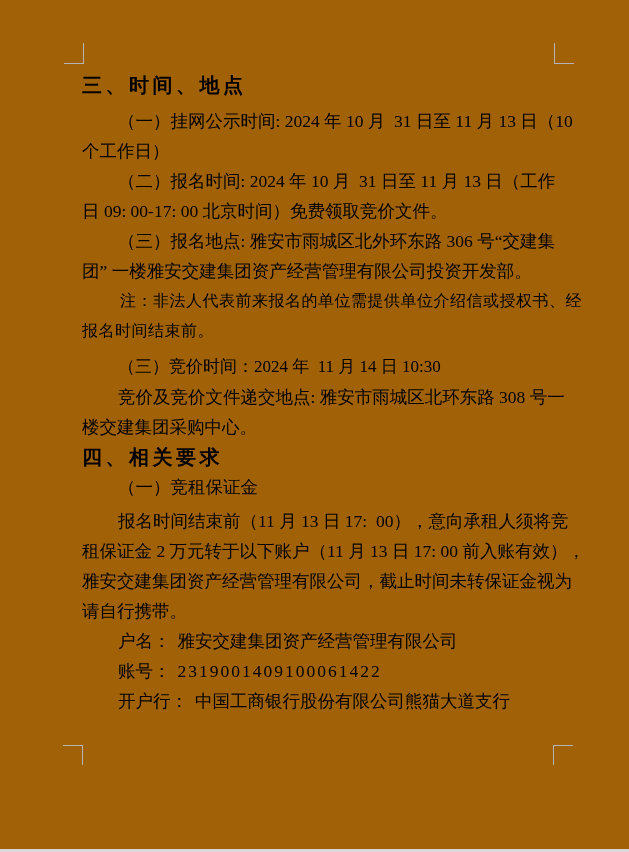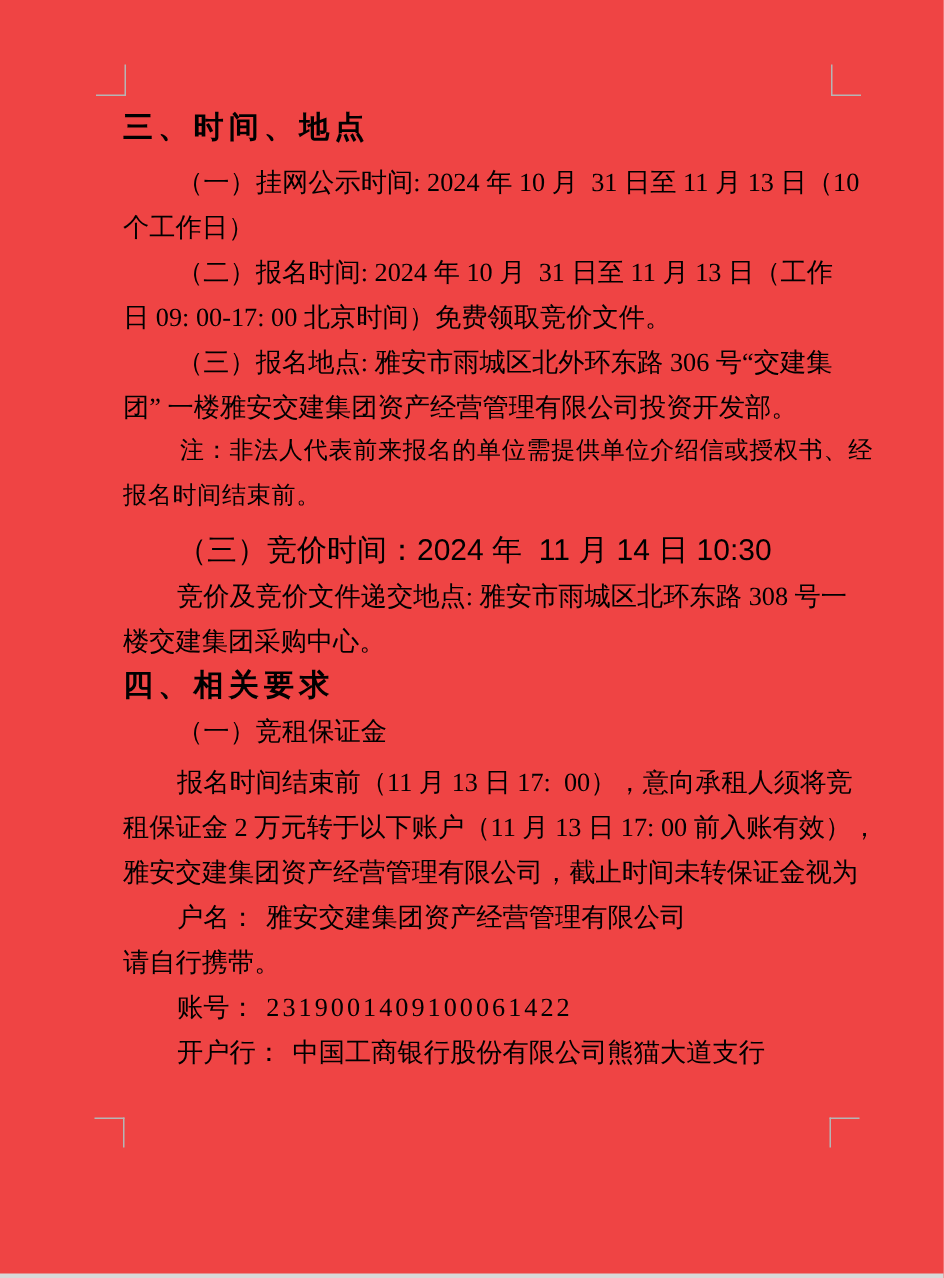--- a/index.html
+++ b/index.html
@@ -4,21 +4,21 @@
 <style>
   html, body { margin: 0; padding: 0; }
   body {
     width: 629px; height: 852px;
     background: #ffffff;
     position: relative;
     overflow: hidden;
     color: #000000;
     font-family: "Liberation Serif", serif;
   }
-  .page { position: absolute; inset: 0; background: #ef4444; }
+  .page { position: absolute; inset: 0; background: #a16207; }
 
   
   .mark { position: absolute; }
   .mark-tl { left: 64px;  top: 43px;  width: 19px; height: 20px; border-right: 1px solid #b5b5b5; border-bottom: 1px solid #b5b5b5; }
   .mark-tr { left: 554px; top: 43px;  width: 19px; height: 20px; border-left: 1px solid #b5b5b5;  border-bottom: 1px solid #b5b5b5; }
   .mark-bl { left: 63px;  top: 745px; width: 19px; height: 19px; border-right: 1px solid #b5b5b5; border-top: 1px solid #b5b5b5; }
   .mark-br { left: 553px; top: 745px; width: 19px; height: 19px; border-left: 1px solid #b5b5b5;  border-top: 1px solid #b5b5b5; }
 
   .content { position: absolute; left: 82px; top: 70px; width: 472px; }
 
@@ -38,22 +38,22 @@
     letter-spacing: 3.5px;
   }
   .note {
     font-family: "Liberation Sans", sans-serif;
     font-weight: normal;
     font-size: 16px;
     letter-spacing: 0.5px;
   }
   .note.ind { text-indent: 38px; }
   .sans {
-    font-family: Liberation Sans, sans-serif;
-    font-size: 20px;
+    font-family: Liberation Serif, serif;
+    font-size: 17px;
   }
   .mb6 { margin-bottom: 6px; }
   .mt6 { margin-top: 6px; }
   .mt4 { margin-top: 4px; }
 
   .label { margin-right: 7px; }
   .num { letter-spacing: 2px; }
 
   .bottom-edge {
     position: absolute; left: 0; right: 0; bottom: 0; height: 3px;
@@ -91,25 +91,25 @@
     <div class="line ind fill">竞价及竞价文件递交地点: 雅安市雨城区北环东路 308 号一</div>
     <div class="line">楼交建集团采购中心。</div>
 
     <div class="line h">四、相关要求</div>
 
     <div class="line ind">（一）竞租保证金</div>
 
     <div class="line ind fill mt4">报名时间结束前（11 月 13 日 17:&nbsp;&nbsp;00），意向承租人须将竞</div>
     <div class="line fill">租保证金 2 万元转于以下账户（11 月 13 日 17:&nbsp;00 前入账有效），</div>
     <div class="line fill">雅安交建集团资产经营管理有限公司，截止时间未转保证金视为</div>
+    <div class="line">请自行携带。</div>
+
     <div class="line ind">
       <span class="label">户名：</span><span>雅安交建集团资产经营管理有限公司</span>
     </div>
-
-    <div class="line">请自行携带。</div>
     <div class="line ind">
       <span class="label">账号：</span><span class="num">2319001409100061422</span>
     </div>
     <div class="line ind">
       <span class="label">开户行：</span><span>中国工商银行股份有限公司熊猫大道支行</span>
     </div>
 
   </div>
 
   <div class="bottom-edge"></div>

